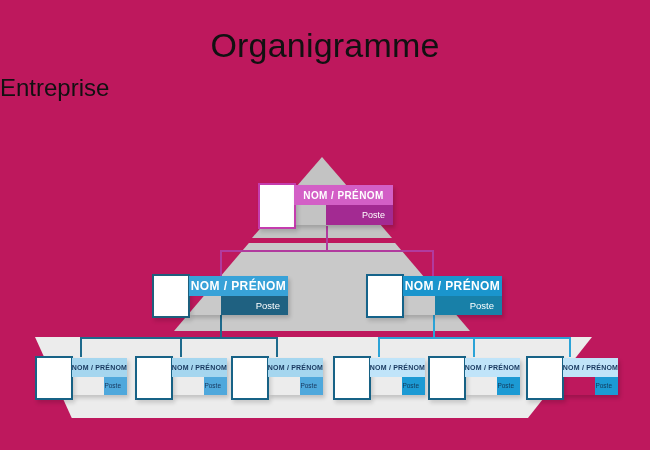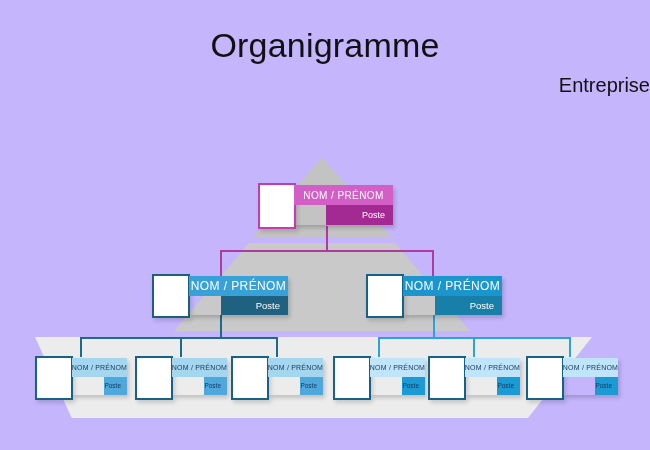--- a/index.html
+++ b/index.html
@@ -1,27 +1,27 @@
 <!DOCTYPE html>
 <html><head>
 <meta charset="utf-8">
 <style>
   html,body{margin:0;padding:0;background:#fff;}
   #stage{
-    position:relative;width:650px;height:450px;overflow:hidden;background:#c4b5fd;
+    position:relative;width:650px;height:450px;overflow:hidden;background:#be185d;
     font-family:"Liberation Sans","DejaVu Sans",sans-serif;
   }
   
   .title{
     position:absolute;left:0;top:26px;width:100%;text-align:center;
     font-size:34px;font-weight:500;color:#111;letter-spacing:.2px;
   }
   .subtitle{
-    position:absolute;left:0;top:74px;width:100%;text-align:right;
-    font-size:20px;font-weight:500;color:#111;
+    position:absolute;left:0;top:74px;width:100%;text-align:left;
+    font-size:24px;font-weight:500;color:#111;
   }
   
   .tier{position:absolute;}
   .tier1{left:252px;top:157px;width:140px;height:81px;background:#c3c3c3;
          clip-path:polygon(50% 0,100% 100%,0 100%);}
   .tier2{left:174px;top:243px;width:296px;height:88px;background:#c9c9c9;
          clip-path:polygon(25.3% 0,74.7% 0,100% 100%,0 100%);}
   .tier3{left:35px;top:337px;width:557px;height:81px;background:#ececec;
          clip-path:polygon(0 0,100% 0,88.5% 100%,6.6% 100%);}
   
@@ -30,21 +30,21 @@
   .c-teal{background:#1e6a8c;}
   .c-cyan{background:#2ba3d7;}
   
   .photo{position:absolute;background:#fff;box-shadow:2px 3px 4px rgba(0,0,0,.15);}
   .photo.t {border:2px solid #c43cae;}
   .photo.ml{border:2px solid #1d5f7d;}
   .photo.mr{border:2px solid #15638a;}
   .photo.e {border:2px solid #176286;}
   .band{position:absolute;box-shadow:2px 3px 4px rgba(0,0,0,.18);}
   .band .nm{height:50%;display:flex;align-items:center;justify-content:center;
-            color:#fff;font-weight:normal;white-space:nowrap;}
+            color:#fff;font-weight:bold;white-space:nowrap;}
   .band .rl{height:50%;display:flex;align-items:center;justify-content:flex-end;
             padding-right:8px;box-sizing:border-box;color:#fff;white-space:nowrap;margin-left:32px;}
   
   .band.v-top .nm{background:#d35fc6;font-size:10px;letter-spacing:.4px;}
   .band.v-top .rl{background:#a32a92;font-size:9px;}
   
   .band.v-mgr-l .nm{background:#38a2d8;font-size:12px;letter-spacing:.4px;}
   .band.v-mgr-l .rl{background:#1f6181;font-size:9.5px;}
   .band.v-mgr-r .nm{background:#1a95cd;font-size:12px;letter-spacing:.4px;}
   .band.v-mgr-r .rl{background:#1880a8;font-size:9.5px;}

